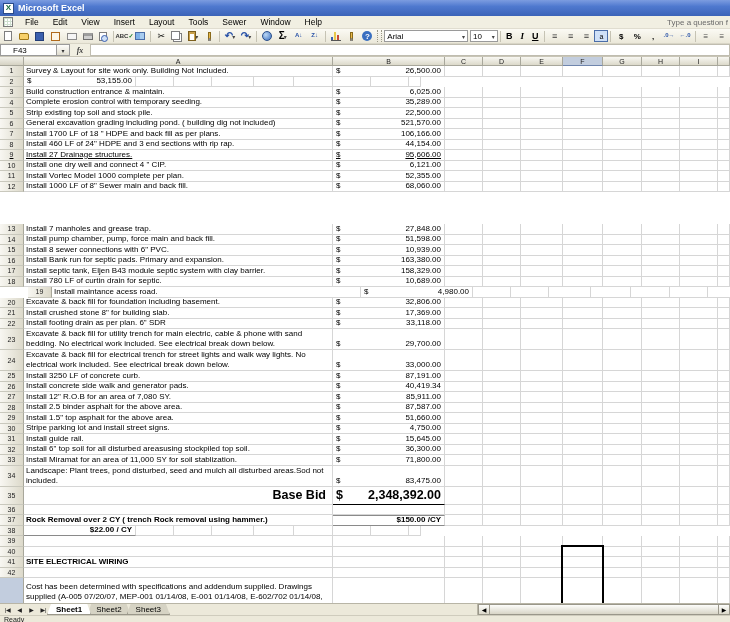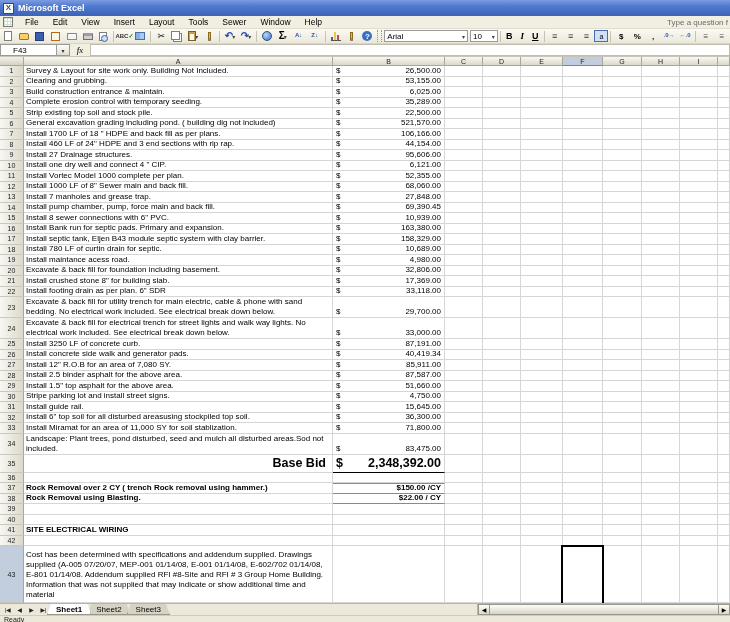--- a/index.html
+++ b/index.html
@@ -319,23 +319,20 @@
           <div class="c" style="width: 38px;"></div>
           <div class="c" style="width: 42px;"></div>
           <div class="c" style="width: 40px;"></div>
           <div class="c" style="width: 39px;"></div>
           <div class="c" style="width: 38px;"></div>
           <div class="c" style="width: 38px;"></div>
           <div class="c" style="width: 12px;"></div>
         </div>
         <div class="row" style="height: 10.5px;">
           <div class="rh">2</div>
-          <div class="c ca">
-            <span>Clearing and grubbing.</span>
-          </div>
           <div class="c cb">
             <span>$</span>
             <span>53,155.00</span>
           </div>
           <div class="c" style="width: 38px;"></div>
           <div class="c" style="width: 38px;"></div>
           <div class="c" style="width: 42px;"></div>
           <div class="c" style="width: 40px;"></div>
           <div class="c" style="width: 39px;"></div>
           <div class="c" style="width: 38px;"></div>
@@ -443,21 +440,21 @@
           </div>
           <div class="c" style="width: 38px;"></div>
           <div class="c" style="width: 38px;"></div>
           <div class="c" style="width: 42px;"></div>
           <div class="c" style="width: 40px;"></div>
           <div class="c" style="width: 39px;"></div>
           <div class="c" style="width: 38px;"></div>
           <div class="c" style="width: 38px;"></div>
           <div class="c" style="width: 12px;"></div>
         </div>
-        <div class="row" style="height: 10.5px;">
+        <div class="row" style="height: 10.5px; text-decoration: underline;">
           <div class="rh">9</div>
           <div class="c ca">
             <span>Install 27 Drainage structures.</span>
           </div>
           <div class="c cb">
             <span>$</span>
             <span>95,606.00</span>
           </div>
           <div class="c" style="width: 38px;"></div>
           <div class="c" style="width: 38px;"></div>
@@ -515,21 +512,21 @@
           </div>
           <div class="c" style="width: 38px;"></div>
           <div class="c" style="width: 38px;"></div>
           <div class="c" style="width: 42px;"></div>
           <div class="c" style="width: 40px;"></div>
           <div class="c" style="width: 39px;"></div>
           <div class="c" style="width: 38px;"></div>
           <div class="c" style="width: 38px;"></div>
           <div class="c" style="width: 12px;"></div>
         </div>
-        <div class="row" style="height: 10.5px;">
+        <div class="row" style="height: 10.5px; margin-top: 32px;">
           <div class="rh">13</div>
           <div class="c ca">
             <span>Install 7 manholes and grease trap.</span>
           </div>
           <div class="c cb">
             <span>$</span>
             <span>27,848.00</span>
           </div>
           <div class="c" style="width: 38px;"></div>
           <div class="c" style="width: 38px;"></div>
@@ -540,21 +537,21 @@
           <div class="c" style="width: 38px;"></div>
           <div class="c" style="width: 12px;"></div>
         </div>
         <div class="row" style="height: 10.5px;">
           <div class="rh">14</div>
           <div class="c ca">
             <span>Install pump chamber, pump, force main and back fill.</span>
           </div>
           <div class="c cb">
             <span>$</span>
-            <span>69,390.45</span>
+            <span>51,598.00</span>
           </div>
           <div class="c" style="width: 38px;"></div>
           <div class="c" style="width: 38px;"></div>
           <div class="c" style="width: 42px;"></div>
           <div class="c" style="width: 40px;"></div>
           <div class="c" style="width: 39px;"></div>
           <div class="c" style="width: 38px;"></div>
           <div class="c" style="width: 38px;"></div>
           <div class="c" style="width: 12px;"></div>
         </div>
@@ -623,21 +620,21 @@
           </div>
           <div class="c" style="width: 38px;"></div>
           <div class="c" style="width: 38px;"></div>
           <div class="c" style="width: 42px;"></div>
           <div class="c" style="width: 40px;"></div>
           <div class="c" style="width: 39px;"></div>
           <div class="c" style="width: 38px;"></div>
           <div class="c" style="width: 38px;"></div>
           <div class="c" style="width: 12px;"></div>
         </div>
-        <div class="row" style="height: 10.5px;">
+        <div class="row" style="height: 10.5px; padding-left: 28px;">
           <div class="rh">19</div>
           <div class="c ca">
             <span>Install maintance acess road.</span>
           </div>
           <div class="c cb">
             <span>$</span>
             <span>4,980.00</span>
           </div>
           <div class="c" style="width: 38px;"></div>
           <div class="c" style="width: 38px;"></div>
@@ -963,23 +960,20 @@
           <div class="c" style="width: 38px;"></div>
           <div class="c" style="width: 42px;"></div>
           <div class="c" style="width: 40px;"></div>
           <div class="c" style="width: 39px;"></div>
           <div class="c" style="width: 38px;"></div>
           <div class="c" style="width: 38px;"></div>
           <div class="c" style="width: 12px;"></div>
         </div>
         <div class="row bold rock rock-bottom" style="height: 10.5px;">
           <div class="rh">38</div>
-          <div class="c ca">
-            <span>Rock Removal  using Blasting.</span>
-          </div>
           <div class="c cb">
             <span>$22.00 / CY</span>
           </div>
           <div class="c" style="width: 38px;"></div>
           <div class="c" style="width: 38px;"></div>
           <div class="c" style="width: 42px;"></div>
           <div class="c" style="width: 40px;"></div>
           <div class="c" style="width: 39px;"></div>
           <div class="c" style="width: 38px;"></div>
           <div class="c" style="width: 38px;"></div>

